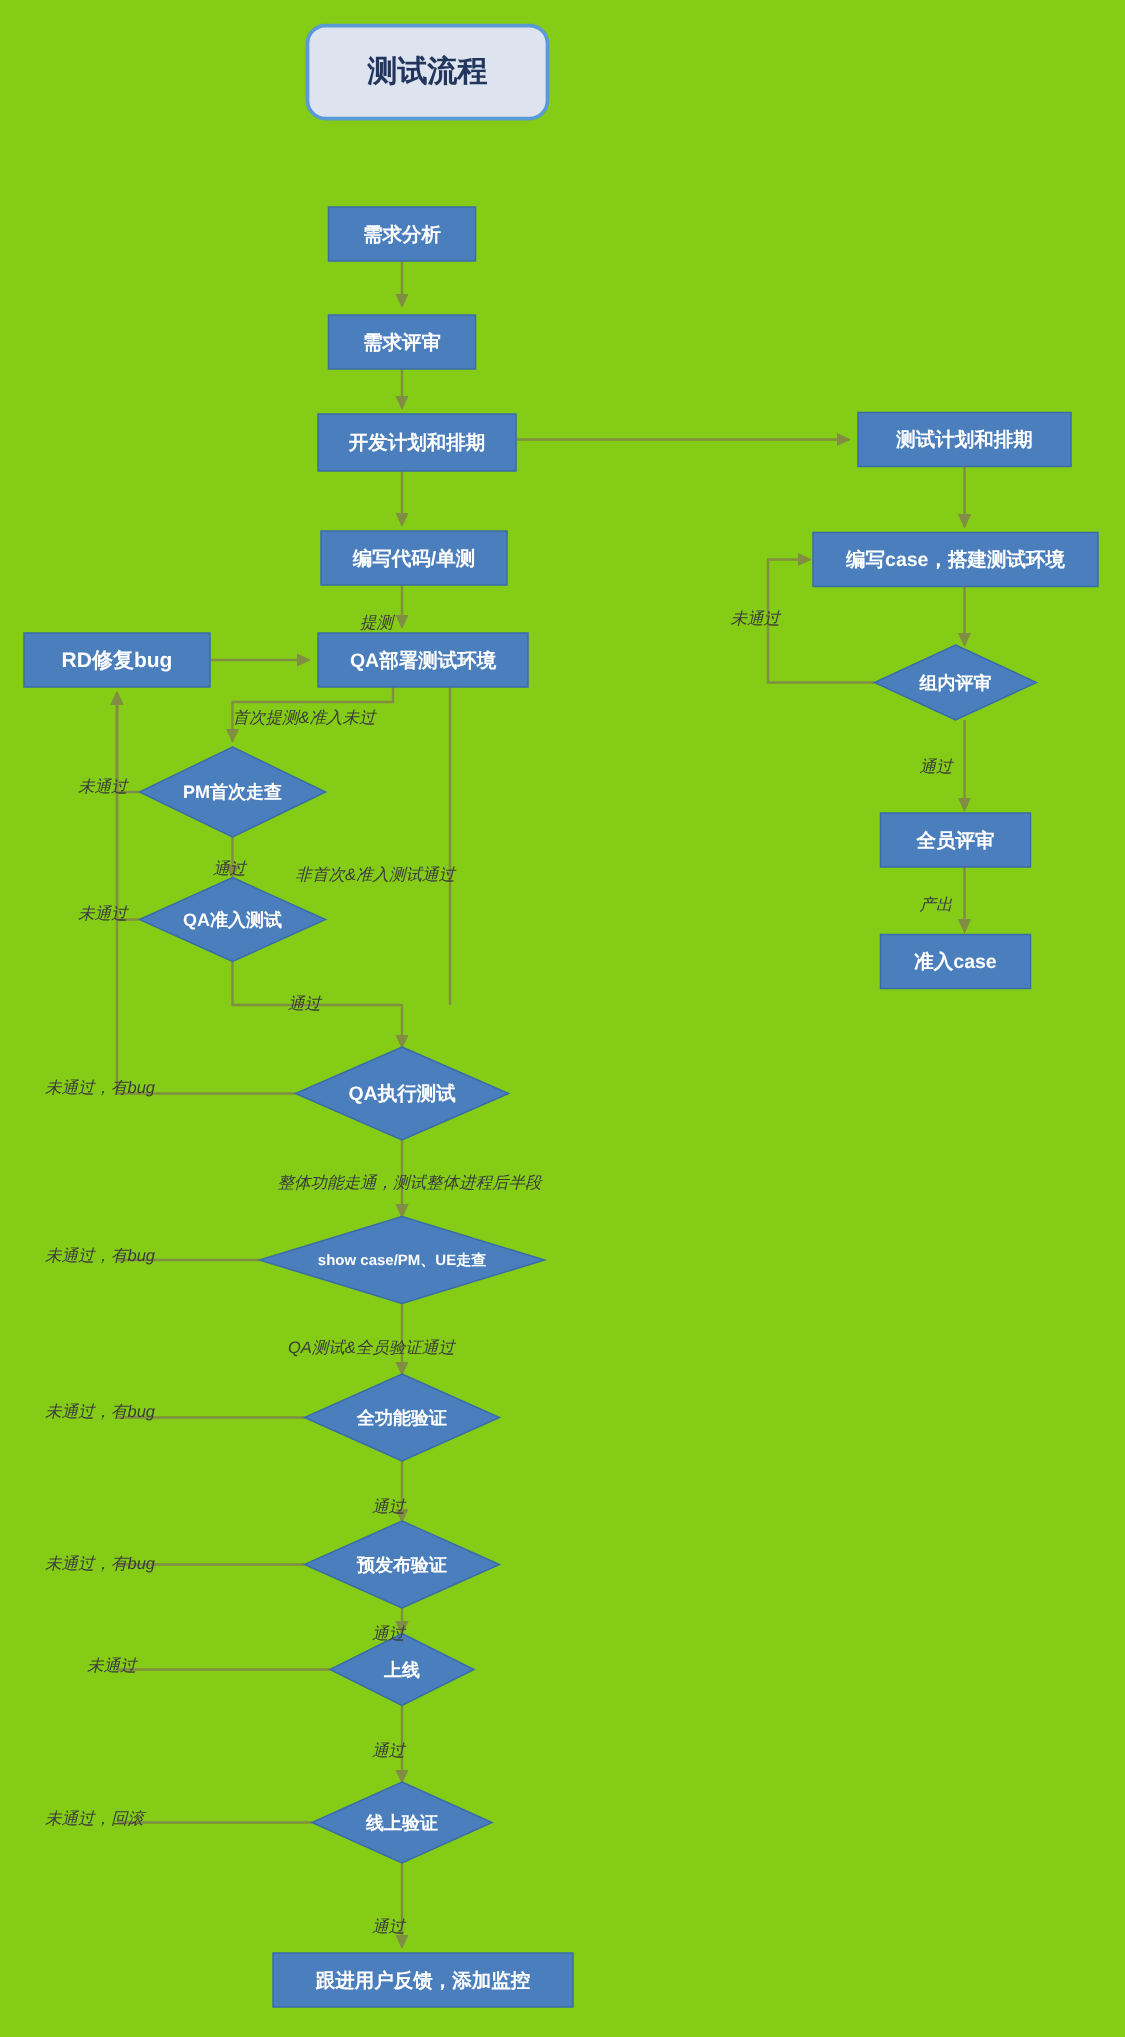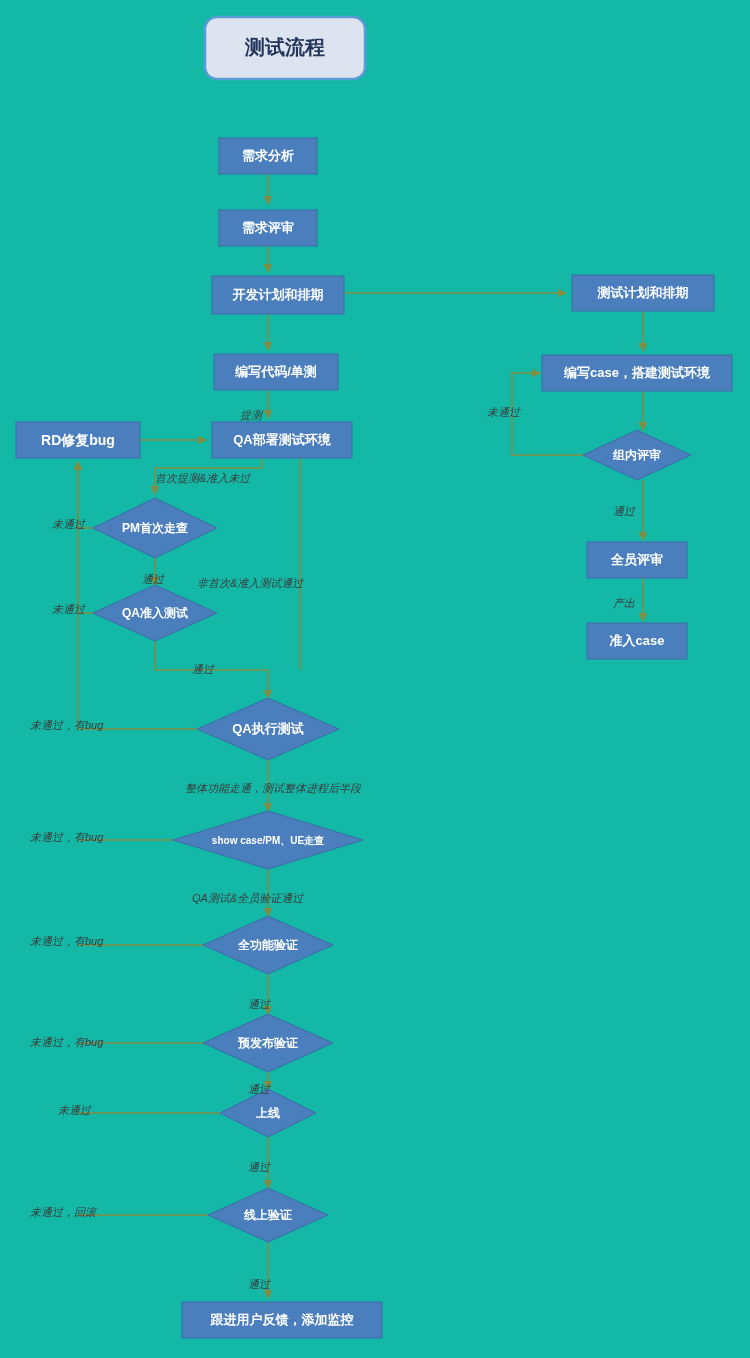--- a/index.html
+++ b/index.html
@@ -6,21 +6,21 @@
   body{font-family:"Liberation Sans","DejaVu Sans",sans-serif;}
   #stage{position:relative;width:750px;height:1358px;background:#fff;overflow:hidden;}
   svg{position:absolute;left:0;top:0;width:750px;height:1358px;}
   .node-text{fill:#ffffff;font-weight:bold;font-family:"Liberation Sans","DejaVu Sans",sans-serif;text-anchor:middle;dominant-baseline:middle;}
   .title-text{fill:#22355c;font-weight:bold;font-size:20px;font-family:"Liberation Sans","DejaVu Sans",sans-serif;text-anchor:middle;dominant-baseline:middle;}
   .edge-label{fill:#3b3b3b;font-style:italic;font-size:11px;font-family:"Liberation Sans","DejaVu Sans",sans-serif;dominant-baseline:middle;}
 </style>
 </head>
 <body>
 
-<div id="stage" style="background: #14b8a6; text-decoration: underline;">
+<div id="stage" style="background: #84cc16; text-decoration: underline;">
   <svg viewBox="0 0 750 1358">
     <defs>
       <marker id="arrowhead" markerWidth="7" markerHeight="7" refX="5.2" refY="3.2" orient="auto" markerUnits="strokeWidth">
         <path d="M0,0.4 L6,3.2 L0,6 Z" fill="#808d42"></path>
       </marker>
     </defs>
     <g id="edges-layer">
         <path d="M268,174 L268,204" fill="none" stroke="#808d42" stroke-width="1.6" marker-end="url(#arrowhead)"></path>
         <path d="M268,246 L268,272" fill="none" stroke="#808d42" stroke-width="1.6" marker-end="url(#arrowhead)"></path>
         <path d="M268,314 L268,350" fill="none" stroke="#808d42" stroke-width="1.6" marker-end="url(#arrowhead)"></path>

